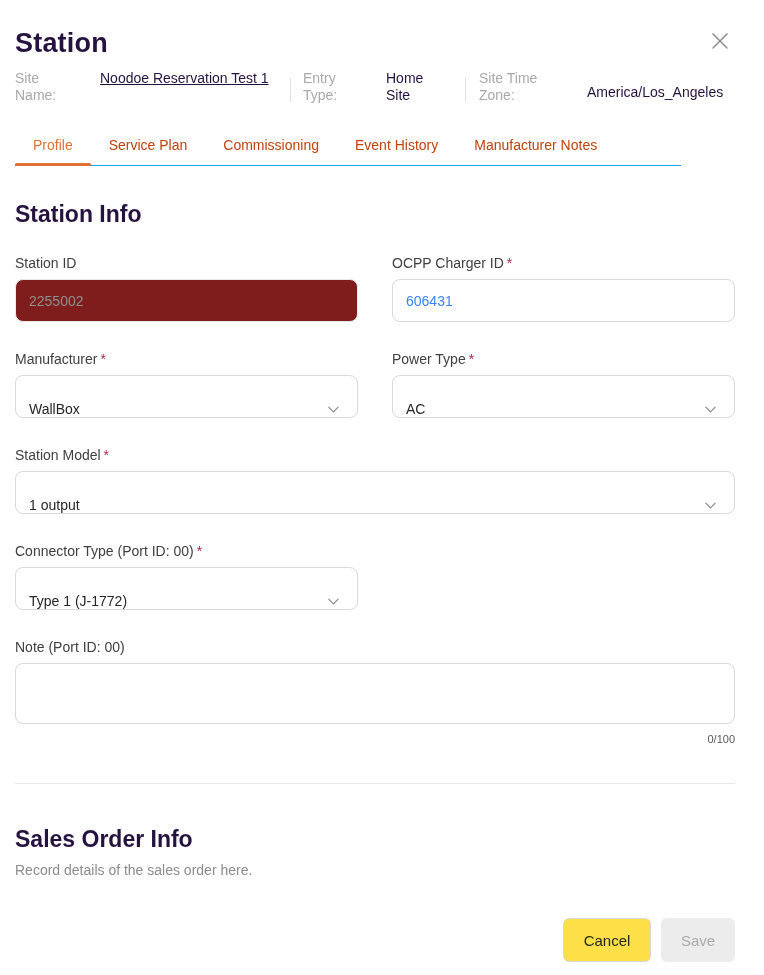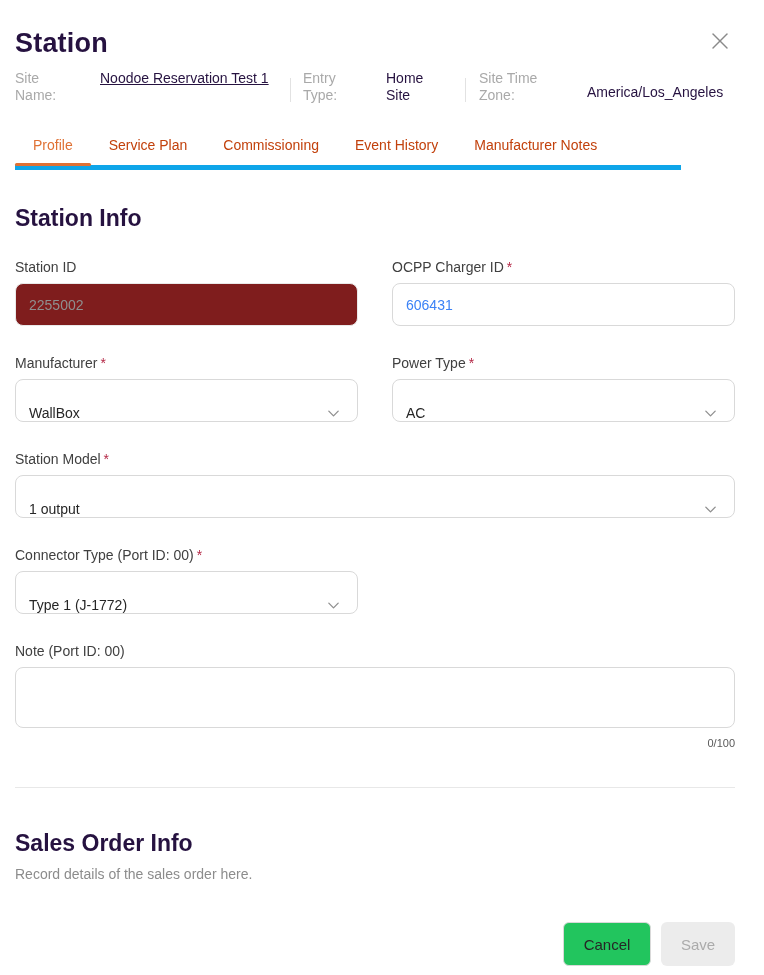--- a/index.html
+++ b/index.html
@@ -31,21 +31,21 @@
   .g1 .hf-value { width: 176px; text-decoration: underline; }
   .g2 .hf-label { width: 44px; margin-right: 39px; }
   .g2 .hf-value { width: 50px; }
   .g3 .hf-label { width: 70px; margin-right: 38px; }
   .g3 .hf-value { white-space: nowrap; align-self: center; margin-top: 10px; }
   .v-sep { width: 1px; height: 24px; background: #e2e2e2; margin-top: 8px; }
   .sep1 { margin-left: 14px; margin-right: 12px; }
   .sep2 { margin-left: 29px; margin-right: 13px; }
 
   
-  .tabs { position: relative; display: flex; margin-top: 23px; width: 666px; border-bottom: 5px solid #0ea5e9; }
+  .tabs { position: relative; display: flex; margin-top: 23px; width: 666px; border-bottom: 1px solid #0ea5e9; }
   .tab {
     position: relative; padding: 10px 18px 12px; font-size: 14px; color: #c2410c;
     cursor: pointer; white-space: nowrap; background: none; border: none;
     font-family: "Liberation Sans", sans-serif;
   }
   .tab.active { color: #df7134; }
   .tab.active::after {
     content: ""; position: absolute; left: 0; right: 0; bottom: -1px; height: 3px;
     background: #df7134; border-radius: 2px;
   }
@@ -83,21 +83,21 @@
   .divider { border: none; border-top: 1px solid #e8e8e8; margin-top: 38px; }
   .h-sales { margin-top: 42px; }
   .sales-subtitle { margin-top: 9px; font-size: 14px; color: #8c8c8c; }
 
   
   .footer { display: flex; justify-content: flex-end; gap: 10px; margin-top: 40px; }
   .btn {
     height: 44px; border-radius: 6px; font-size: 15px; cursor: pointer;
     font-family: "Liberation Sans", sans-serif;
   }
-  .btn-cancel { width: 88px; background: #22c55e; border: 1px solid #d9d9d9; color: #262626; }
+  .btn-cancel { width: 88px; background: #fde047; border: 1px solid #d9d9d9; color: #262626; }
   .btn-save { width: 74px; background: #ececec; border: none; color: #ababab; cursor: not-allowed; }
 </style>
 </head>
 <body>
 
 <div class="modal">
 
   <div class="title-row">
     <h1 class="modal-title">Station</h1>
     <button class="close-btn">

